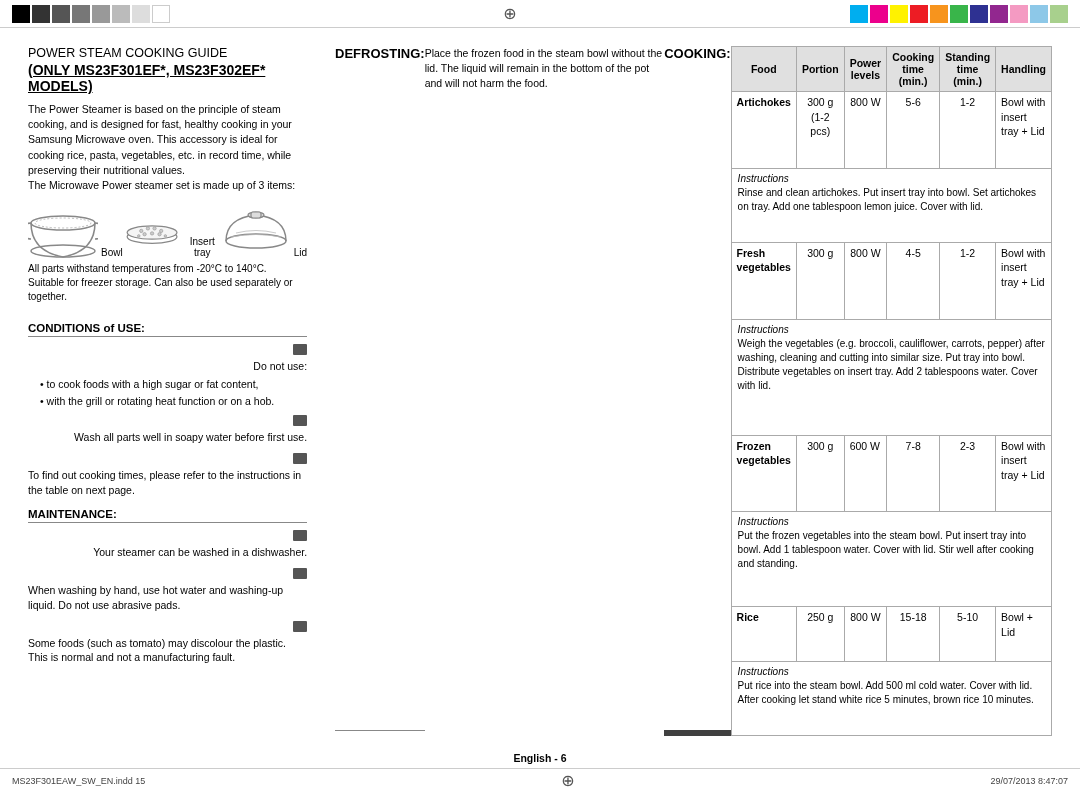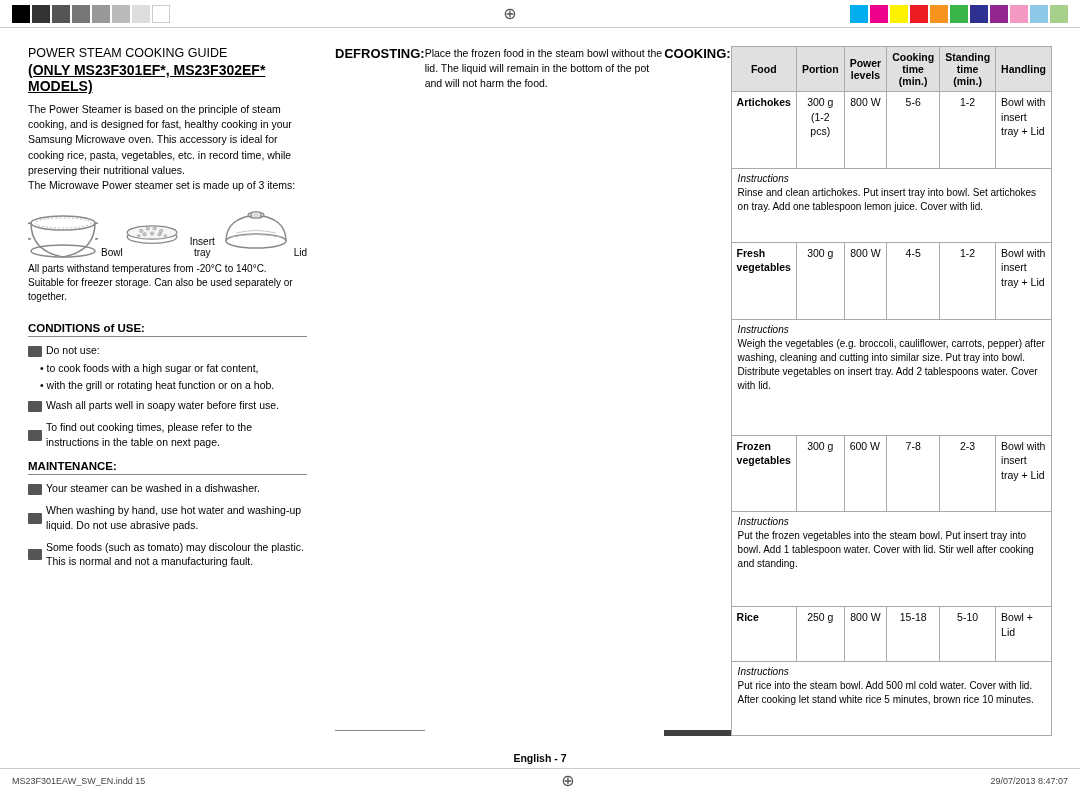--- a/index.html
+++ b/index.html
@@ -131,25 +131,26 @@
     .section-header {
       font-size: 11.5px;
       font-weight: bold;
       border-bottom: 1px solid #888;
       padding-bottom: 2px;
       margin-bottom: 6px;
       margin-top: 8px;
     }
     .bullet-item {
       display: flex;
-      align-items: center;
+      align-items: flex-end;
       gap: 4px;
       margin-bottom: 3px;
       font-size: 10.5px;
       line-height: 1.4;
+      flex-direction: column;
     }
     .bullet-icon {
       width: 14px;
       height: 11px;
       background: #555;
       border-radius: 1px;
       flex-shrink: 0;
       margin-top: 1px;
       display: inline-block;
     }
@@ -456,19 +457,19 @@
             <span class="instructions-label">Instructions</span><br>
             <span class="instructions-text">Put rice into the steam bowl. Add 500 ml cold water. Cover with lid. After cooking let stand white rice 5 minutes, brown rice 10 minutes.</span>
           </td>
         </tr>
       </tbody>
     </table>
 
   </div>
 </div>
 
-<div class="page-footer-center">English - 7</div>
+<div class="page-footer-center">English - 6</div>
 
 <div class="bottom-bar">
   <span>MS23F301EAW_SW_EN.indd   15</span>
   <div class="crosshair-icon">⊕</div>
   <span>29/07/2013   8:47:07</span>
 </div>
 
 </body></html>

